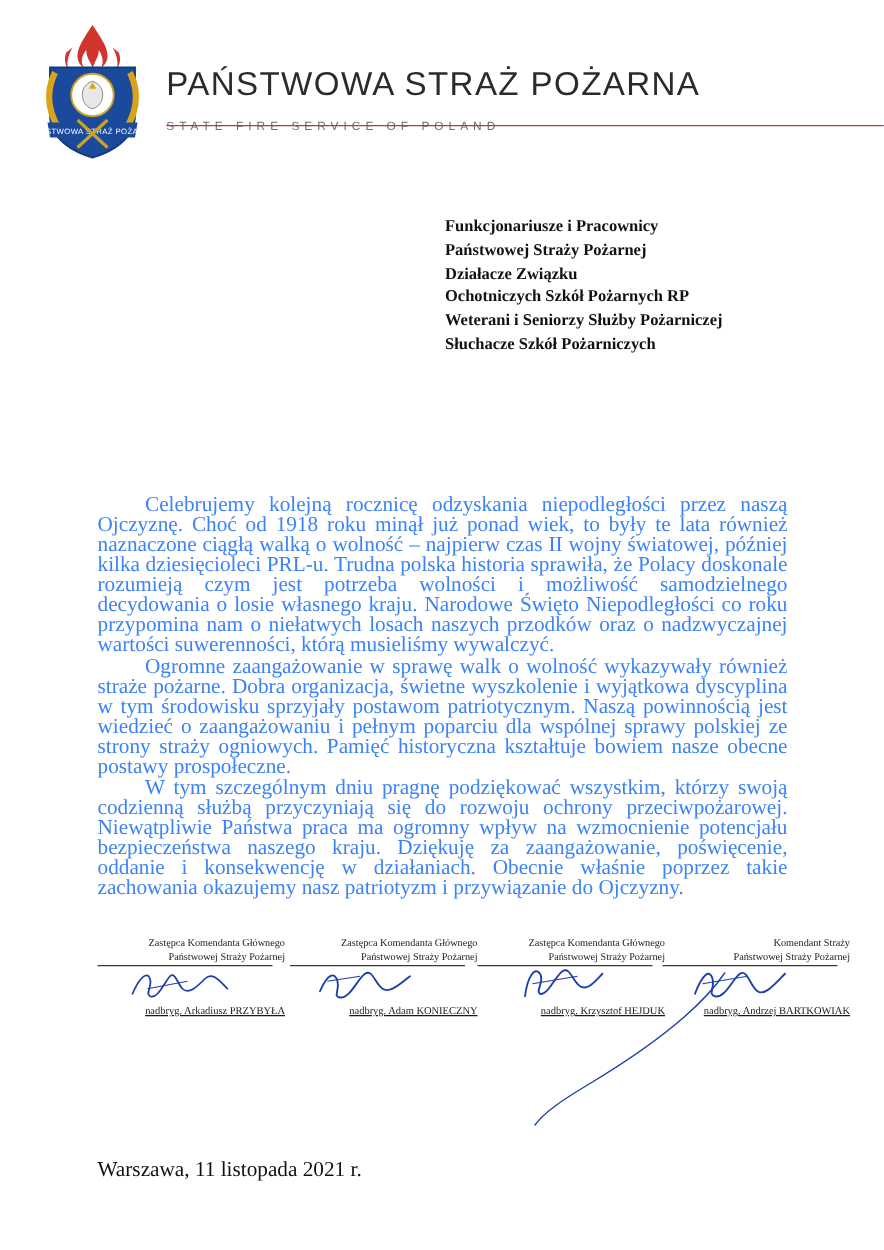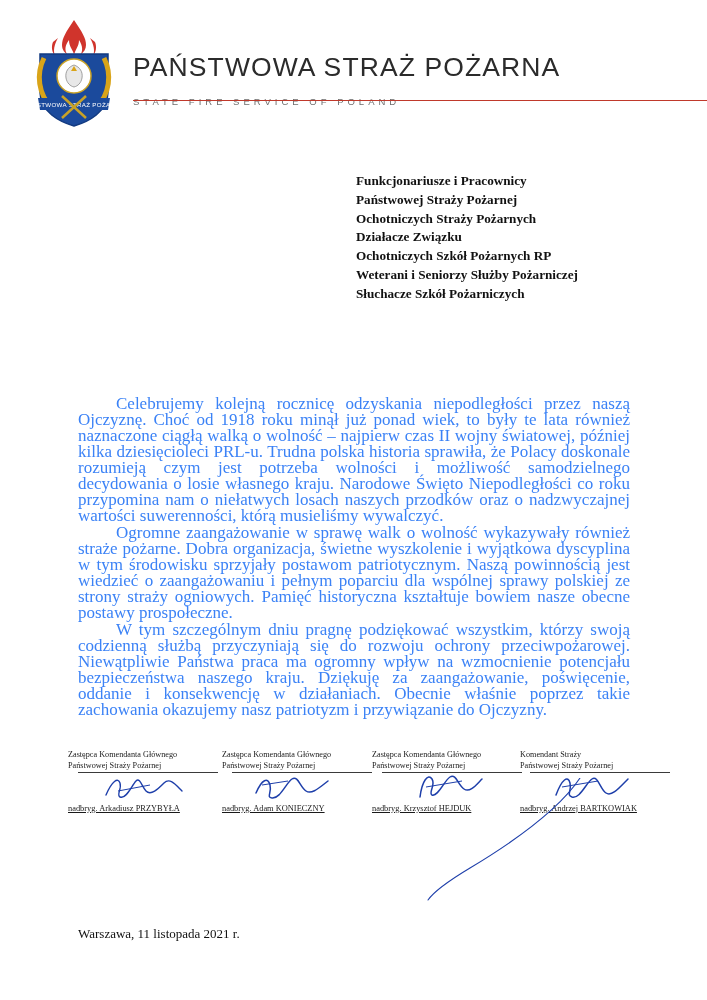--- a/index.html
+++ b/index.html
@@ -99,21 +99,21 @@
     position: absolute;
     left: 42px;
     top: 750px;
     width: 640px;
     height: 80px;
   }
   .sig {
     position: absolute;
     top: 0;
     width: 160px;
-    text-align: left;
+    text-align: right;
   }
   .sig-1 { left: 26px; }
   .sig-2 { left: 180px; }
   .sig-3 { left: 330px; }
   .sig-4 { left: 478px; }
 
   .sig-role {
     font-size: 8.2px;
     line-height: 10.5px;
     color: #1a1a1a;
@@ -150,21 +150,21 @@
     width: 300px;
     height: 130px;
     pointer-events: none;
   }
 
   
   .footer {
     position: absolute;
     left: 78px;
     top: 926px;
-    font-size: 13px;
+    font-size: 17px;
     color: #111;
   }
 </style>
 </head>
 <body>
 
 <div class="header">
 
   <div class="emblem">
     <svg width="104" height="110" viewBox="0 0 104 110" xmlns="http://www.w3.org/2000/svg">
@@ -194,21 +194,20 @@
     <div class="org-title">PAŃSTWOWA STRAŻ POŻARNA</div>
     <div class="org-subtitle">STATE FIRE SERVICE OF POLAND</div>
   </div>
 
   <div class="header-rule"></div>
 </div>
 
 <div class="addressee">
   <div>Funkcjonariusze i Pracownicy</div>
   <div>Państwowej Straży Pożarnej</div>
-  <div>Ochotniczych Straży Pożarnych</div>
   <div>Działacze Związku</div>
   <div>Ochotniczych Szkół Pożarnych RP</div>
   <div>Weterani i Seniorzy Służby Pożarniczej</div>
   <div>Słuchacze Szkół Pożarniczych</div>
 </div>
 
 <div class="body-text">
   <p>Celebrujemy kolejną rocznicę odzyskania niepodległości przez naszą Ojczyznę. Choć od 1918 roku minął już ponad wiek, to były te lata również naznaczone ciągłą walką o wolność – najpierw czas II wojny światowej, później kilka dziesięcioleci PRL-u. Trudna polska historia sprawiła, że Polacy doskonale rozumieją czym jest potrzeba wolności i możliwość samodzielnego decydowania o losie własnego kraju. Narodowe Święto Niepodległości co roku przypomina nam o niełatwych losach naszych przodków oraz o nadzwyczajnej wartości suwerenności, którą musieliśmy wywalczyć.</p>
   <p>Ogromne zaangażowanie w sprawę walk o wolność wykazywały również straże pożarne. Dobra organizacja, świetne wyszkolenie i wyjątkowa dyscyplina w tym środowisku sprzyjały postawom patriotycznym. Naszą powinnością jest wiedzieć o zaangażowaniu i pełnym poparciu dla wspólnej sprawy polskiej ze strony straży ogniowych. Pamięć historyczna kształtuje bowiem nasze obecne postawy prospołeczne.</p>
   <p>W tym szczególnym dniu pragnę podziękować wszystkim, którzy swoją codzienną służbą przyczyniają się do rozwoju ochrony przeciwpożarowej. Niewątpliwie Państwa praca ma ogromny wpływ na wzmocnienie potencjału bezpieczeństwa naszego kraju. Dziękuję za zaangażowanie, poświęcenie, oddanie i konsekwencję w działaniach. Obecnie właśnie poprzez takie zachowania okazujemy nasz patriotyzm i przywiązanie do Ojczyzny.</p>

